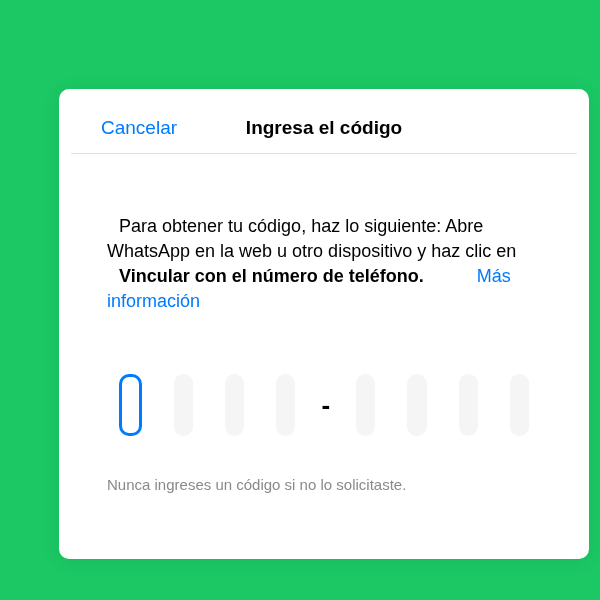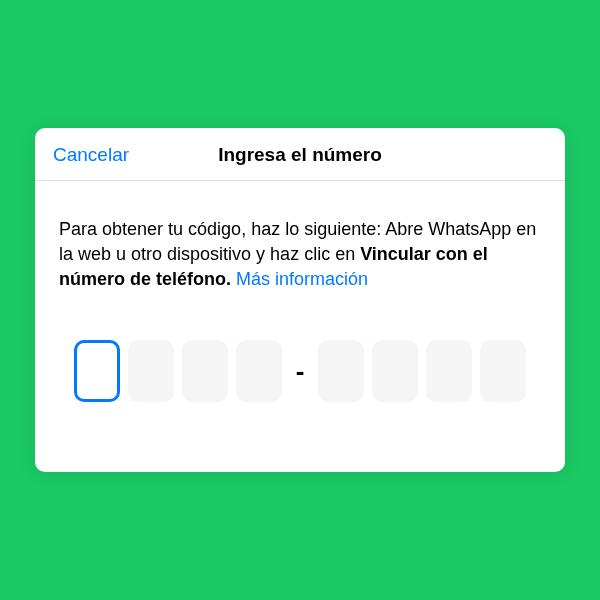--- a/index.html
+++ b/index.html
@@ -1,16 +1,16 @@
 <!DOCTYPE html>
 <html><head>
   <meta charset="utf-8">
   <style>
     * {
-      margin: 0;
+      margin: 12px;
       padding: 0;
       box-sizing: border-box;
     }
     body {
       width: 600px;
       height: 600px;
       background: #1bc864;
       font-family: -apple-system, BlinkMacSystemFont, "Segoe UI", Helvetica, Arial, sans-serif;
       display: flex;
       align-items: center;
@@ -89,31 +89,32 @@
       color: #8a8a8d;
       font-weight: 500;
     }
   </style>
 </head>
 <body>
 
 <div class="modal">
   <div class="header">
     <span class="cancel">Cancelar</span>
-    <span class="title">Ingresa el número</span>
+    <span class="title">Ingresa el código</span>
   </div>
   <div class="body">
     <p class="instructions">
       <span>Para obtener tu código, haz lo siguiente: Abre WhatsApp en la web u otro dispositivo y haz clic en </span><span class="bold">Vincular con el número de teléfono.</span><span> </span><span class="link">Más información</span>
     </p>
     <div class="code-row">
       <div class="code-box active"></div>
       <div class="code-box"></div>
       <div class="code-box"></div>
       <div class="code-box"></div>
       <span class="separator">-</span>
       <div class="code-box"></div>
       <div class="code-box"></div>
       <div class="code-box"></div>
       <div class="code-box"></div>
     </div>
+    <div class="warning">Nunca ingreses un código si no lo solicitaste.</div>
   </div>
 </div>
 
 </body></html>

